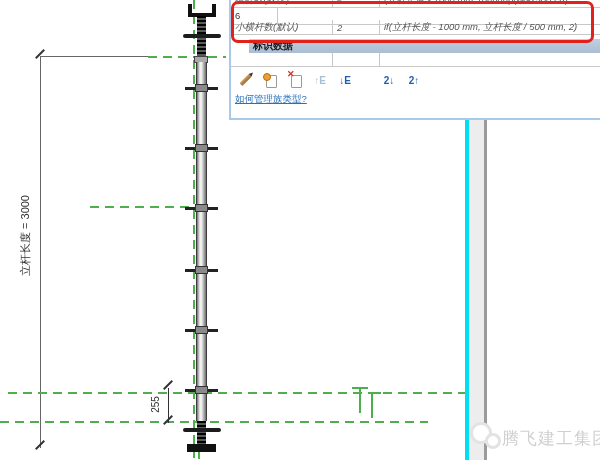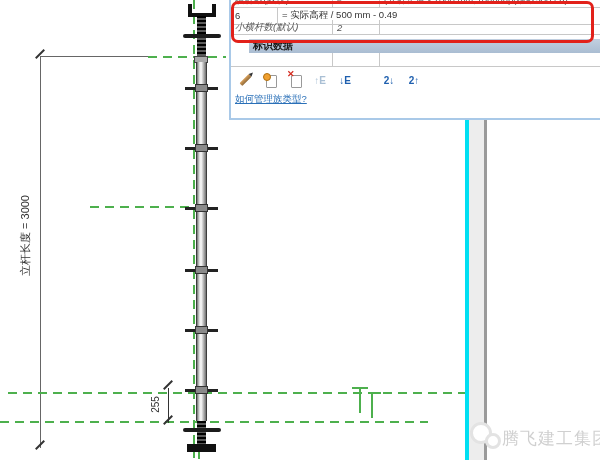--- a/index.html
+++ b/index.html
@@ -123,25 +123,25 @@
 
   <div id="panel" class="abs">
 
     <div class="prow dimrow abs" style="top:-7px;height:14px;">
       <div class="c1">横杆数(默认)</div>
       <div class="c2">6</div>
       <div class="c3">(立杆长度 - 1000 mm, roundup(模数500 / 6)</div>
     </div>
     <div class="prow abs" style="top:7px;height:17px;">
       <div class="c2">6</div>
-      <div class="c3">= 实际高程 / 500 mm - 0.49</div>
     </div>
     <div class="prow dimrow abs" style="top:20px;height:14px;font-style:italic;">
       <div class="c1">小横杆数(默认)</div>
       <div class="c2">2</div>
+      <div class="c3">if(立杆长度 - 1000 mm, 立杆长度 / 500 mm, 2)</div>
     </div>
 
     <div id="red-box" class="abs"></div>
 
     <div id="identity-band" class="abs">标识数据</div>
 
     <div class="prow abs" style="top:53px;height:13px;">
       <div class="c1"></div>
       <div class="c2"></div>
       <div class="c3"></div>

